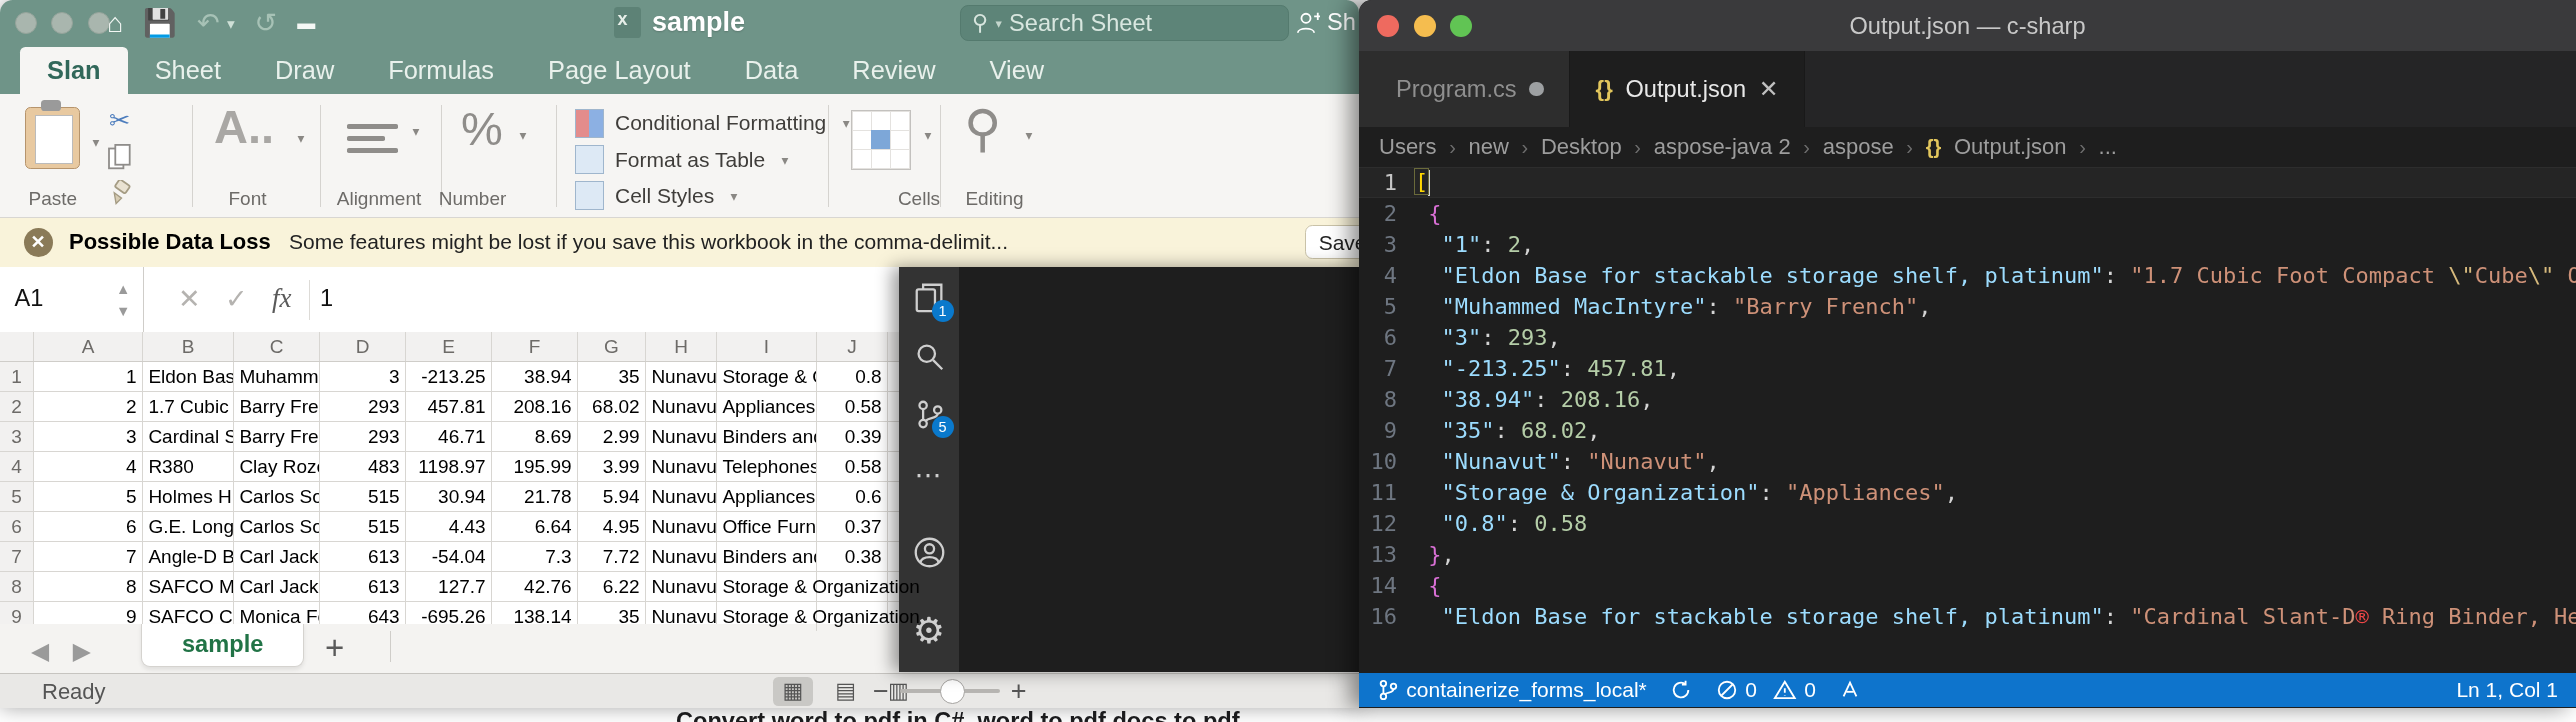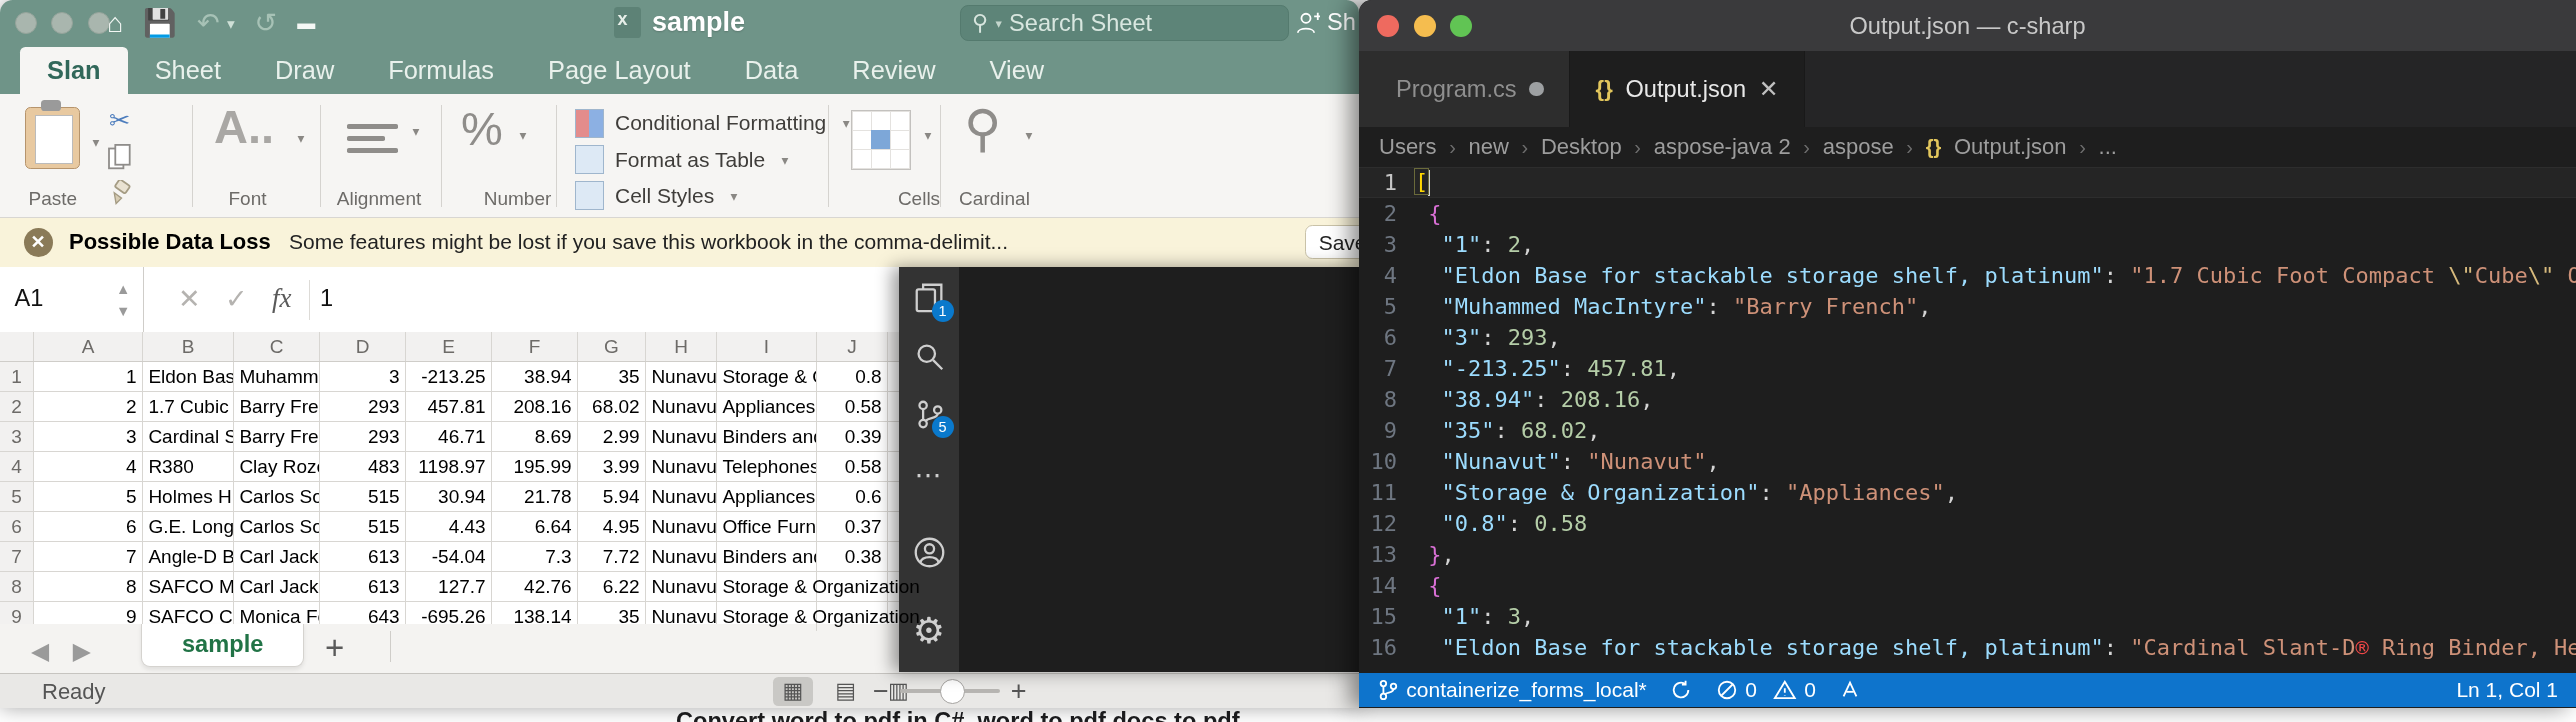--- a/index.html
+++ b/index.html
@@ -223,21 +223,21 @@
     <span class="alignlines" style="position:absolute;left:347px;top:23.6px;">
           <div></div>
           <div></div>
           <div></div>
         </span>
     <span class="ricon-caret" style="position:absolute;left:407px;top:29px;">▾</span>
     <div class="rlabel" style="left:329px;width:100px;">Alignment</div>
     <div class="rdiv" style="left:441px;"></div>
     <span class="bigA" style="left:461px;top:7.3px;font-weight:normal;color:#8f8d8a;">%</span>
     <span class="ricon-caret" style="position:absolute;left:514px;top:33px;">▾</span>
-    <div class="rlabel" style="left:472px;width:91px;text-align:center;">Number</div>
+    <div class="rlabel" style="left:427px;width:91px;text-align:center;">Number</div>
     <div class="rdiv" style="left:556px;"></div>
     <div class="cfrow" style="top:14.5px;left:575px;">
       <span class="cficon"></span>
       <span>Conditional Formatting</span>
       <span class="ricon-caret">▾</span>
     </div>
     <div class="cfrow" style="top:51px;left:575px;">
       <span class="cficon brush"></span>
       <span>Format as Table</span>
       <span class="ricon-caret">▾</span>
@@ -247,21 +247,21 @@
       <span>Cell Styles</span>
       <span class="ricon-caret">▾</span>
     </div>
     <div class="rdiv" style="left:828px;"></div>
     <div class="cells-ic" style="left:851px;top:16.3px;"></div>
     <span class="ricon-caret" style="position:absolute;left:919px;top:33px;">▾</span>
     <div class="rlabel" style="left:881px;width:76px;">Cells</div>
     <div class="rdiv" style="left:940px;"></div>
     <span class="editing-mag" style="left:964px;top:5.4px;">⚲</span>
     <span class="ricon-caret" style="position:absolute;left:1020px;top:33px;">▾</span>
-    <div class="rlabel" style="left:951px;width:87px;">Cardinal</div>
+    <div class="rlabel" style="left:951px;width:87px;">Editing</div>
   </div>
 
   <div id="xl-warn">
     <div class="warnicon">✕</div>
     <div class="warntitle">Possible Data Loss</div>
     <div class="warnmsg">Some features might be lost if you save this workbook in the comma-delimit...</div>
     <div id="warnbtn">Save As...</div>
   </div>
 
   <div id="xl-formula">
@@ -570,24 +570,20 @@
         </div>
         <div class="codeline">
           <span class="gut">13</span>
           <span class="codetxt"><span class="tok-plain"> </span><span class="tok-bkt2">}</span><span class="tok-plain">,</span></span>
         </div>
         <div class="codeline">
           <span class="gut">14</span>
           <span class="codetxt"><span class="tok-plain"> </span><span class="tok-bkt2">{</span></span>
         </div>
         <div class="codeline">
-          <span class="gut">15</span>
-          <span class="codetxt"><span class="tok-plain">  </span><span class="tok-key">"1"</span><span class="tok-plain">: </span><span class="tok-num">3</span><span class="tok-plain">,</span></span>
-        </div>
-        <div class="codeline">
           <span class="gut">16</span>
           <span class="codetxt"><span class="tok-plain">  </span><span class="tok-key">"Eldon Base for stackable storage shelf, platinum"</span><span class="tok-plain">: </span><span class="tok-str">"Cardinal Slant-D</span><span class="tok-reg">®</span><span class="tok-str"> Ring Binder, He</span></span>
         </div>
       </div>
 </div>
 
 <div id="vs-status">
   <div class="st-item">
     <svg width="22" height="22" viewBox="0 0 24 24">
           <circle cx="7" cy="5" r="3" fill="none" stroke="#fff" stroke-width="2"></circle>

